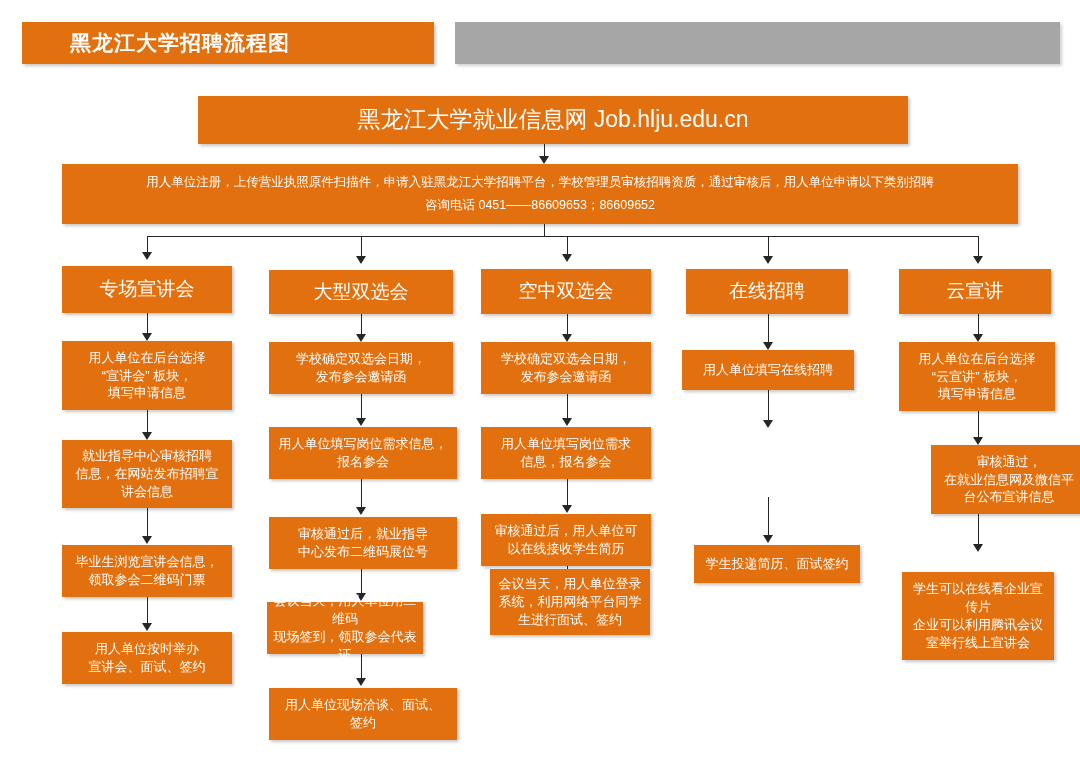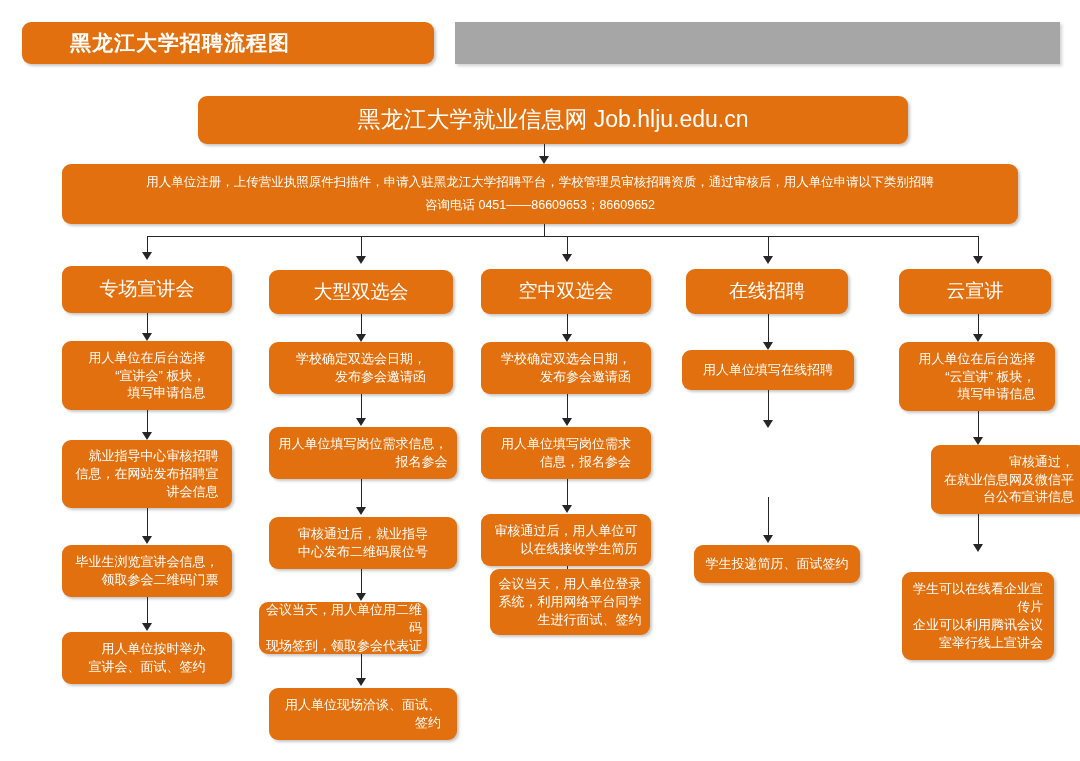--- a/index.html
+++ b/index.html
@@ -21,26 +21,25 @@
 
   
   .blk {
     position: absolute;
     background: #E2700E;
     color: #ffffff;
     box-sizing: border-box;
     display: flex;
     align-items: center;
     justify-content: center;
-    text-align: right;
+    text-align: center;
     line-height: 1.38;
     box-shadow: 2px 2px 3px rgba(0,0,0,0.22);
     white-space: pre-line;
     padding: 2px 5px;
-    border-radius: 9px;
   }
 
   
   .title-bar {
     font-size: 21px;
     font-weight: bold;
     letter-spacing: 1px;
     padding-left: 48px;
     justify-content: flex-start;
   }
@@ -156,21 +155,21 @@
 
   <div class="vline" style="left:360.5px; top:479px; height:32px;"></div>
   <div class="arrow" style="left:356px; top:507px;"></div>
 
   <div class="blk step" style="left:269px; top:517px; width:188px; height:52px;">审核通过后，就业指导
 中心发布二维码展位号</div>
 
   <div class="vline" style="left:360.5px; top:569px; height:28px;"></div>
   <div class="arrow" style="left:356px; top:593px;"></div>
 
-  <div class="blk step" style="left:259px; top:602px; width:168px; height:52px;">会议当天，用人单位用二维码
+  <div class="blk step" style="left:267px; top:602px; width:156px; height:52px;">会议当天，用人单位用二维码
 现场签到，领取参会代表证</div>
 
   <div class="vline" style="left:360.5px; top:654px; height:28px;"></div>
   <div class="arrow" style="left:356px; top:678px;"></div>
 
   <div class="blk step" style="left:269px; top:688px; width:188px; height:52px;">用人单位现场洽谈、面试、
 签约</div>
 
   <div class="blk col-head" style="left:481px; top:269px; width:170px; height:45px;">空中双选会</div>
 

